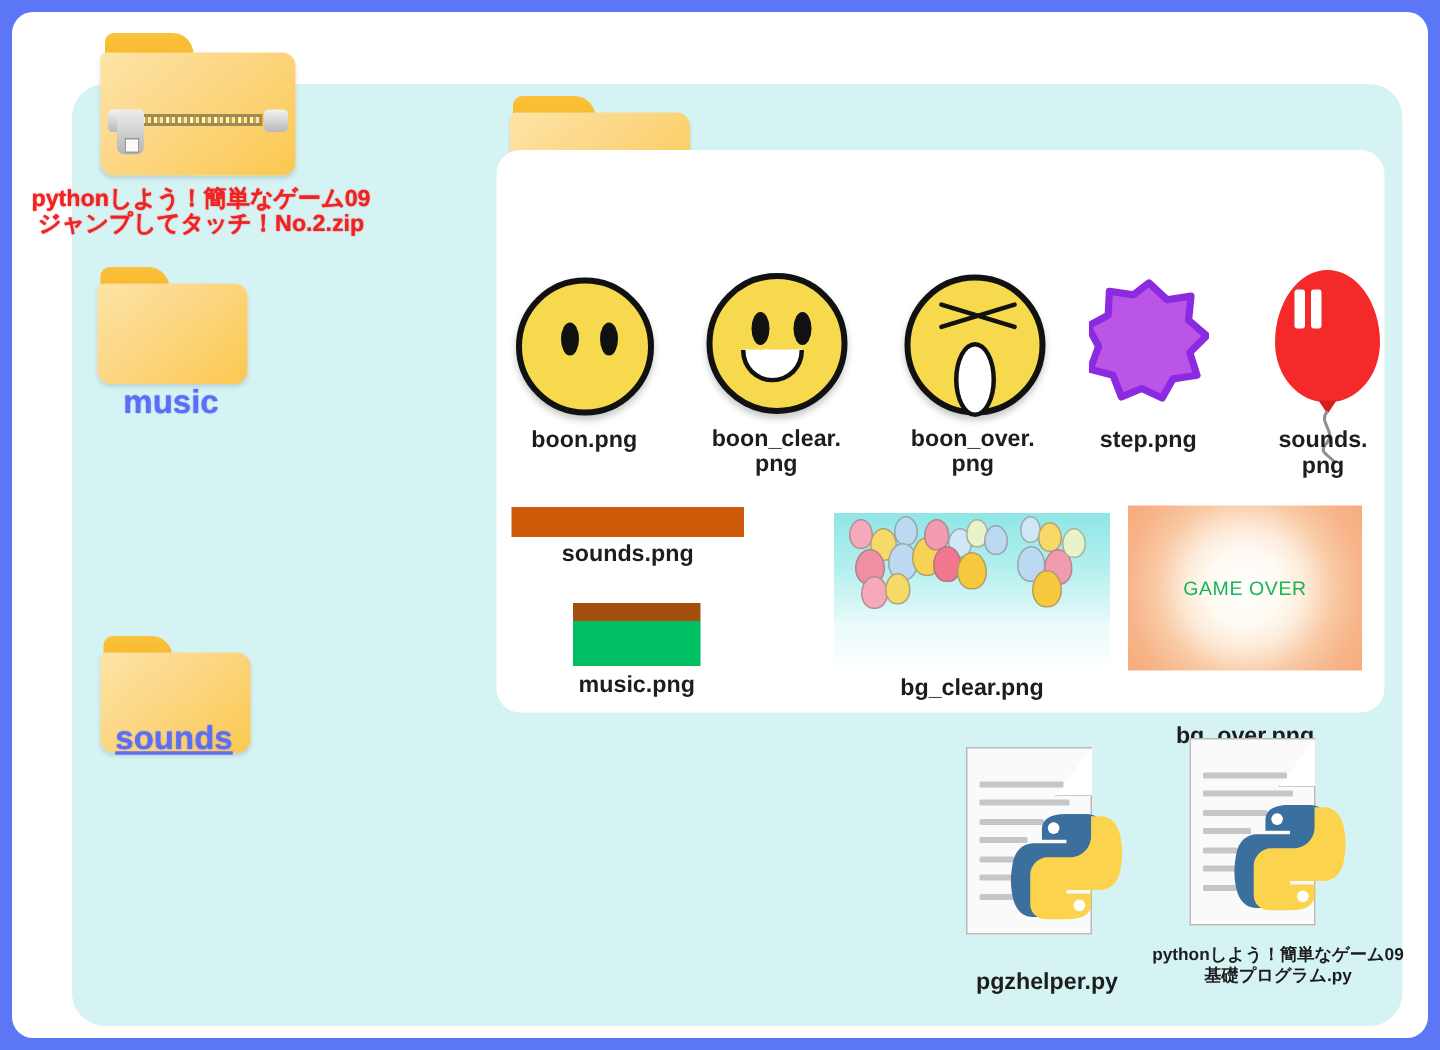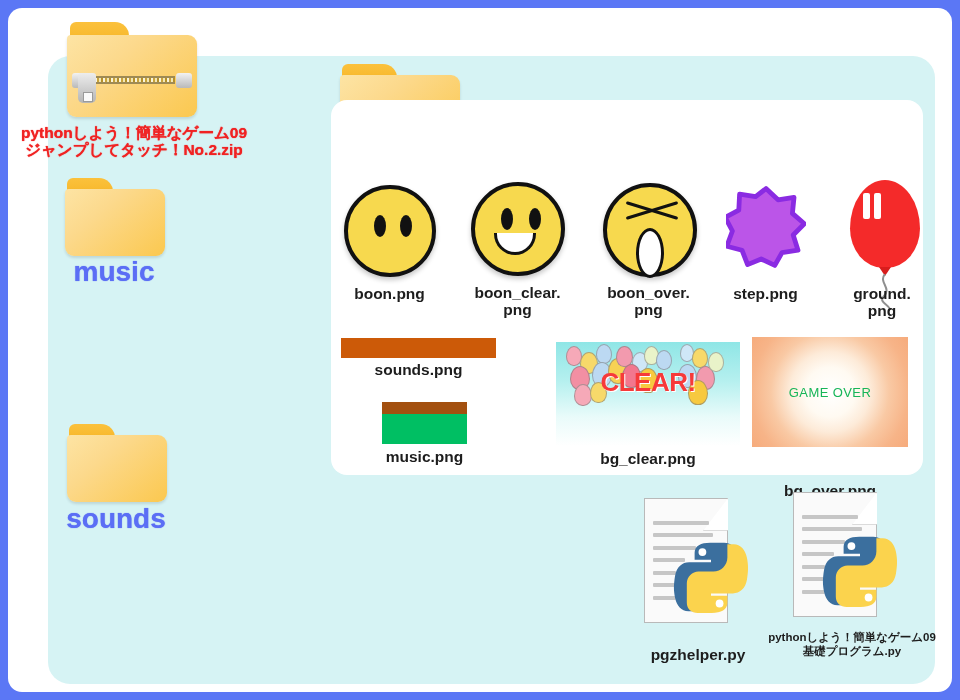--- a/index.html
+++ b/index.html
@@ -38,21 +38,21 @@
   }
 
   .icon-cell { position: absolute; }
 
   .label {
     text-align: center;
     font-weight: bold;
     line-height: 1.12;
     white-space: pre-line;
   }
-  .label-blue { color: #5b6ef5; font-size: 28px; text-shadow: 0 0 1px #5b6ef5; }
+  .label-blue { color: #5b6ef5; font-size: 22px; text-shadow: 0 0 1px #5b6ef5; }
   .label-red  { color: #f02222; font-size: 15.5px; text-shadow: 0 0 1px #f02222; }
   .label-dark { color: #1d1d1d; font-size: 15.5px; text-align: center; }
   .label-dark-sm { color: #1d1d1d; font-size: 11.5px; line-height: 1.25; }
 
   
   .folder { position: relative; }
   .folder .tab {
     position: absolute; left: 2%; top: 0; width: 46%; height: 26%;
     background: linear-gradient(180deg,#fbc13c,#f6b526);
     border-radius: 6px 14px 0 0;
@@ -212,21 +212,21 @@
   </div>
 </div>
 <div class="label label-blue" style="position:absolute; left:40px; top:256px; width:148px;">music</div>
 
 <div class="icon-cell" style="left:64px; top:424px; width:105px;">
   <div class="folder" style="width:100px; height:78px; margin:0 auto;">
     <div class="tab"></div>
     <div class="body"></div>
   </div>
 </div>
-<div class="label label-blue" style="position:absolute; left:42px; top:503px; width:148px;">sounds</div>
+<div class="label label-blue" style="position:absolute; left:42px; top:480px; width:148px;text-decoration:underline;">sounds</div>
 
 <div class="icon-cell" style="left:337px; top:64px; width:125px;">
   <div class="folder" style="width:120px; height:80px; margin:0 auto;">
     <div class="tab"></div>
     <div class="body"></div>
   </div>
 </div>
 <div class="label label-blue" style="position:absolute; left:332px; top:143px; width:135px; text-align:center;">images</div>
 
 <div id="images-panel"></div>
@@ -270,21 +270,21 @@
   <div style="position:relative; width:70px; height:118px; margin:0 auto;">
     <div class="balloon-body">
       <div class="balloon-hl" style="left:13px; top:13px; width:7px; height:26px;"></div>
       <div class="balloon-hl" style="left:24px; top:13px; width:7px; height:26px;"></div>
     </div>
     <svg style="position:absolute; left:26px; top:94px;" width="26" height="36">
       <path d="M9 0 C 2 8, 16 14, 8 22 C 2 28, 12 30, 14 35" stroke="#8f8f8f" stroke-width="2" fill="none"></path>
     </svg>
   </div>
 </div>
-<div class="label label-dark" style="position:absolute; left:832px; top:285px; width:100px;">ground.
+<div class="label label-dark" style="position:absolute; left:832px; top:285px; width:100px;">sounds.
 png</div>
 
 <div class="rect" style="left:341px; top:338px; width:155px; height:20px; background:#cc5a08;"></div>
 <div class="label label-dark" style="position:absolute; left:341px; top:361px; width:155px;">sounds.png</div>
 
 <div class="rect" style="left:382px; top:402px; width:85px; height:42px;">
   <div style="width:100%; height:12px; background:#a3500f;"></div>
   <div style="width:100%; height:30px; background:#00bf63;"></div>
 </div>
 <div class="label label-dark" style="position:absolute; left:368px; top:448px; width:113px;">music.png</div>
@@ -303,21 +303,20 @@
   <div class="mini-bln" style="left:88px; top:4px;  width:15px; height:19px; background:#e9f3c9;"></div>
   <div class="mini-bln" style="left:66px; top:22px; width:19px; height:24px; background:#f2778e;"></div>
   <div class="mini-bln" style="left:82px; top:26px; width:20px; height:25px; background:#f7c93f;"></div>
   <div class="mini-bln" style="left:100px; top:8px; width:16px; height:20px; background:#bcd9f2;"></div>
   <div class="mini-bln" style="left:124px; top:2px; width:14px; height:18px; background:#cfe7f7;"></div>
   <div class="mini-bln" style="left:136px; top:6px; width:16px; height:20px; background:#f7d96a;"></div>
   <div class="mini-bln" style="left:122px; top:22px; width:19px; height:24px; background:#bcd9f2;"></div>
   <div class="mini-bln" style="left:140px; top:24px; width:19px; height:24px; background:#f29aae;"></div>
   <div class="mini-bln" style="left:132px; top:38px; width:20px; height:25px; background:#f7c93f;"></div>
   <div class="mini-bln" style="left:152px; top:10px; width:16px; height:20px; background:#e9f3c9;"></div>
-  <div class="clr-text">CLEAR!</div>
 </div>
 <div class="label label-dark" style="position:absolute; left:556px; top:450px; width:184px;">bg_clear.png</div>
 
 <div class="bgover" style="left:752px; top:337px; width:156px; height:110px;">
   <div class="go-text">GAME OVER</div>
 </div>
 <div class="label label-dark" style="position:absolute; left:752px; top:450px; width:156px;margin-top:32px;">bg_over.png</div>
 
 <div class="icon-cell" style="left:644px; top:498px; width:110px; height:130px;">
   <div class="doc" style="position:relative; width:108px; height:125px;">

